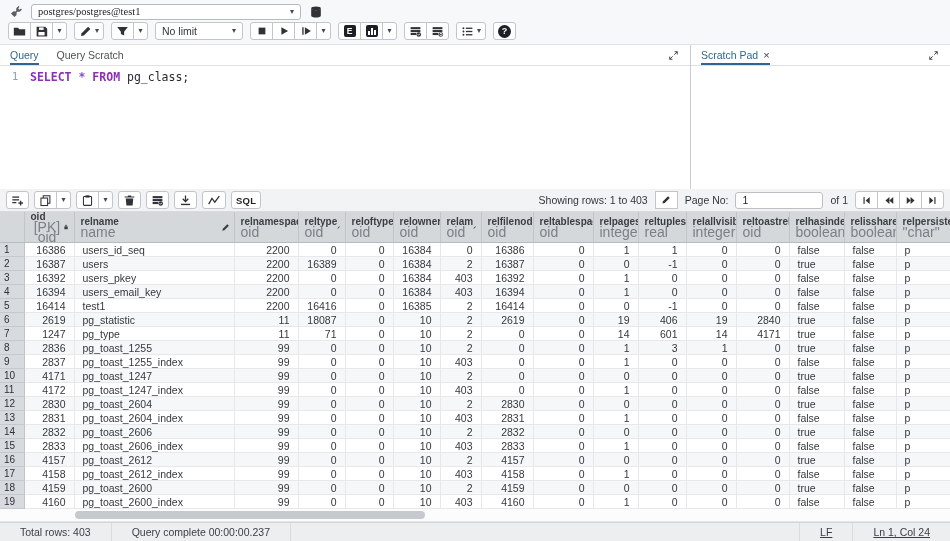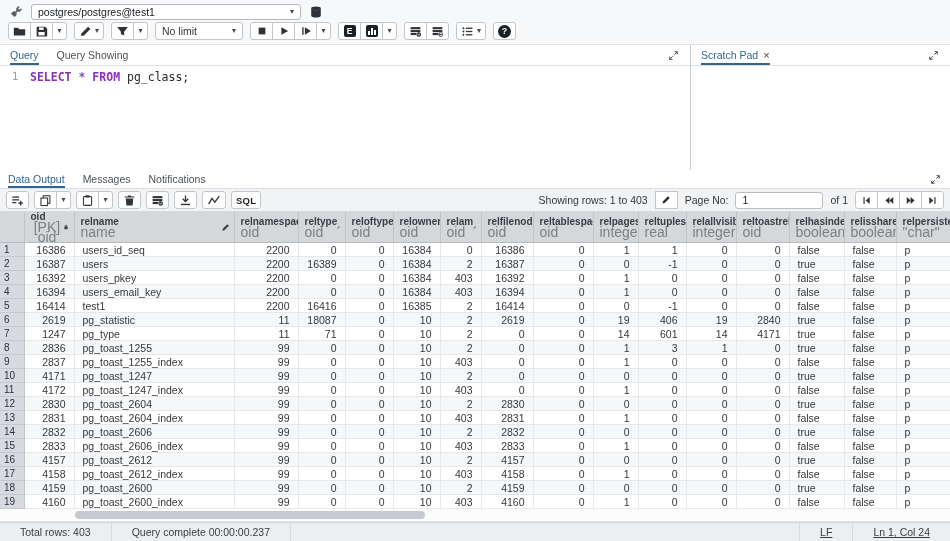--- a/index.html
+++ b/index.html
@@ -3,21 +3,21 @@
 <meta charset="utf-8">
 <style>
   * { margin:0; padding:0; box-sizing:border-box; }
   html,body { width:950px; height:541px; overflow:hidden; }
   body { font-family:"Liberation Sans", sans-serif; background:#fff; color:#25282c; }
   .app { width:950px; height:541px; display:flex; flex-direction:column; overflow:hidden; background:#fbfbfc; }
 
   
   .conn-bar { height:21px; display:flex; align-items:center; gap:7px; padding:3px 8px 1px 8px; background:#f7f8f9; }
   .conn-select { width:270px; height:16px; background:#fff; border:1px solid #b6babf; border-radius:3px;
-    display:flex; align-items:center; justify-content:space-between; padding:0 6px; font-size:10.5px; color:#202428; }
+    display:flex; align-items:center; justify-content:space-between; padding:0 6px; font-size:10.5px; color:#202428;font-family:Liberation Serif, serif; }
   .caret { font-size:8px; color:#44484d; line-height:1; }
   .flat-btn { background:transparent; border:none; display:inline-flex; align-items:center; justify-content:center; padding:1px; }
 
   
   .toolbar { height:23px; display:flex; align-items:center; gap:7px; padding:0 8px 3px 8px; background:#f7f8f9; }
   .bgroup { display:inline-flex; }
   .btn { height:18px; min-width:23px; background:#fff; border:1px solid #c2c5c9; display:inline-flex;
     align-items:center; justify-content:center; padding:0 4px; color:#1d2024; }
   .bgroup .btn { border-radius:0; margin-left:-1px; }
   .bgroup .btn:first-child { border-radius:3px 0 0 3px; margin-left:0; }
@@ -228,21 +228,21 @@
       <button class="btn">
         <span class="icon-badge round">?</span>
       </button>
     </span>
   </div>
 
   <div class="main">
     <div class="query-panel">
       <div class="tabbar">
         <span class="tab active">Query</span>
-        <span class="tab">Query Showing</span>
+        <span class="tab">Query Scratch</span>
         <span class="tab-spacer">
           <span class="flat-btn">
             <svg width="11" height="11" viewBox="0 0 16 16">
                 <path d="M9.5 2.5h4v4M6.5 13.5h-4v-4M13.5 2.5L9.2 6.8M2.5 13.5L6.8 9.2" stroke="#3f444a" stroke-width="1.4" fill="none"></path>
               </svg>
           </span>
         </span>
       </div>
       <div class="editor">
         <div class="gutter">
@@ -262,32 +262,20 @@
             <svg width="11" height="11" viewBox="0 0 16 16">
                 <path d="M9.5 2.5h4v4M6.5 13.5h-4v-4M13.5 2.5L9.2 6.8M2.5 13.5L6.8 9.2" stroke="#3f444a" stroke-width="1.4" fill="none"></path>
               </svg>
           </span>
         </span>
       </div>
       <div class="scratch-body"></div>
     </div>
   </div>
 
-  <div class="out-tabs">
-    <span class="tab active">Data Output</span>
-    <span class="tab">Messages</span>
-    <span class="tab">Notifications</span>
-    <span class="tab-spacer">
-      <span class="flat-btn">
-        <svg width="11" height="11" viewBox="0 0 16 16">
-            <path d="M9.5 2.5h4v4M6.5 13.5h-4v-4M13.5 2.5L9.2 6.8M2.5 13.5L6.8 9.2" stroke="#3f444a" stroke-width="1.4" fill="none"></path>
-          </svg>
-      </span>
-    </span>
-  </div>
 
   <div class="out-toolbar">
     <span class="bgroup">
       <button class="btn">
         <svg width="13" height="13" viewBox="0 0 16 16">
             <rect x="1.6" y="3" width="8.4" height="1.6" fill="#2f3338"></rect>
             <rect x="1.6" y="6.4" width="8.4" height="1.6" fill="#2f3338"></rect>
             <rect x="1.6" y="9.8" width="5" height="1.6" fill="#2f3338"></rect>
             <rect x="11" y="8.3" width="1.7" height="5.8" fill="#2f3338"></rect>
             <rect x="9" y="10.3" width="5.8" height="1.7" fill="#2f3338"></rect>

